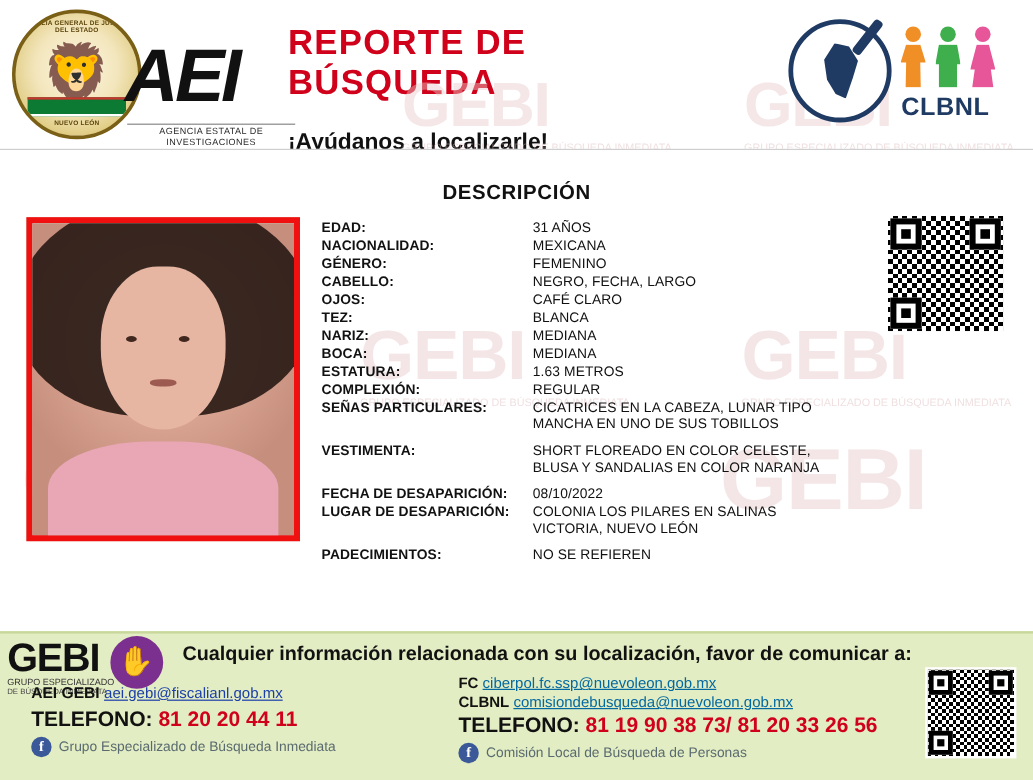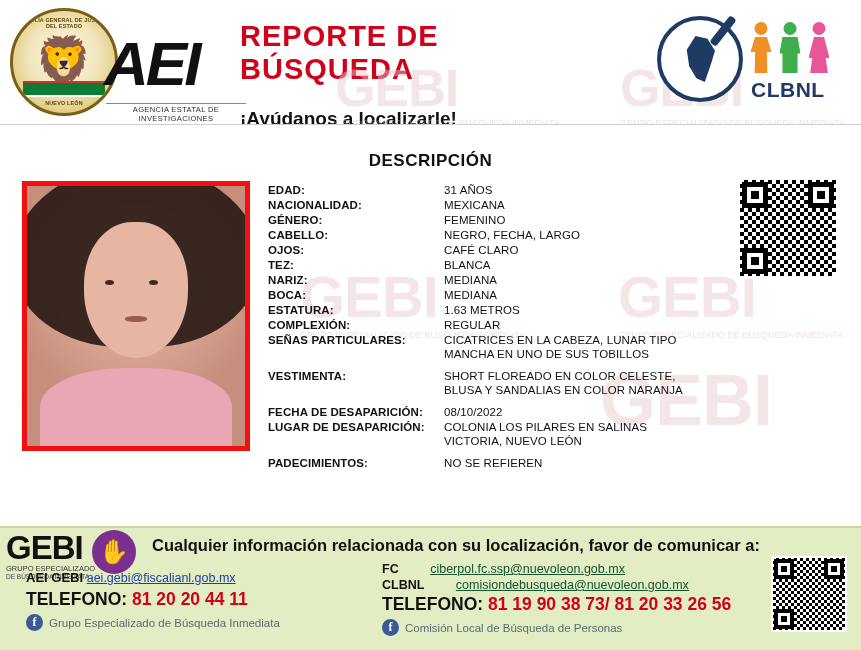--- a/index.html
+++ b/index.html
@@ -478,22 +478,21 @@
     font-size: 11.5px;
     color: #5a6b70;
   }
   .contact-right .line-mail {
     font-size: 12.5px;
     color: #111;
     margin-bottom: 2px;
   }
   .contact-right .line-mail b { font-weight: bold; }
   .contact-right .line-mail a {
-    color: #14532d;
-    margin-left: 28px;
+    color: #0369a1;
   }
   .qr-footer {
     position: absolute;
     right: 14px;
     top: 28px;
     width: 72px;
     height: 72px;
     background:
       repeating-linear-gradient(90deg, #000 0 3px, #fff 3px 6px),
       repeating-linear-gradient(0deg, #000 0 3px, #fff 3px 6px);

